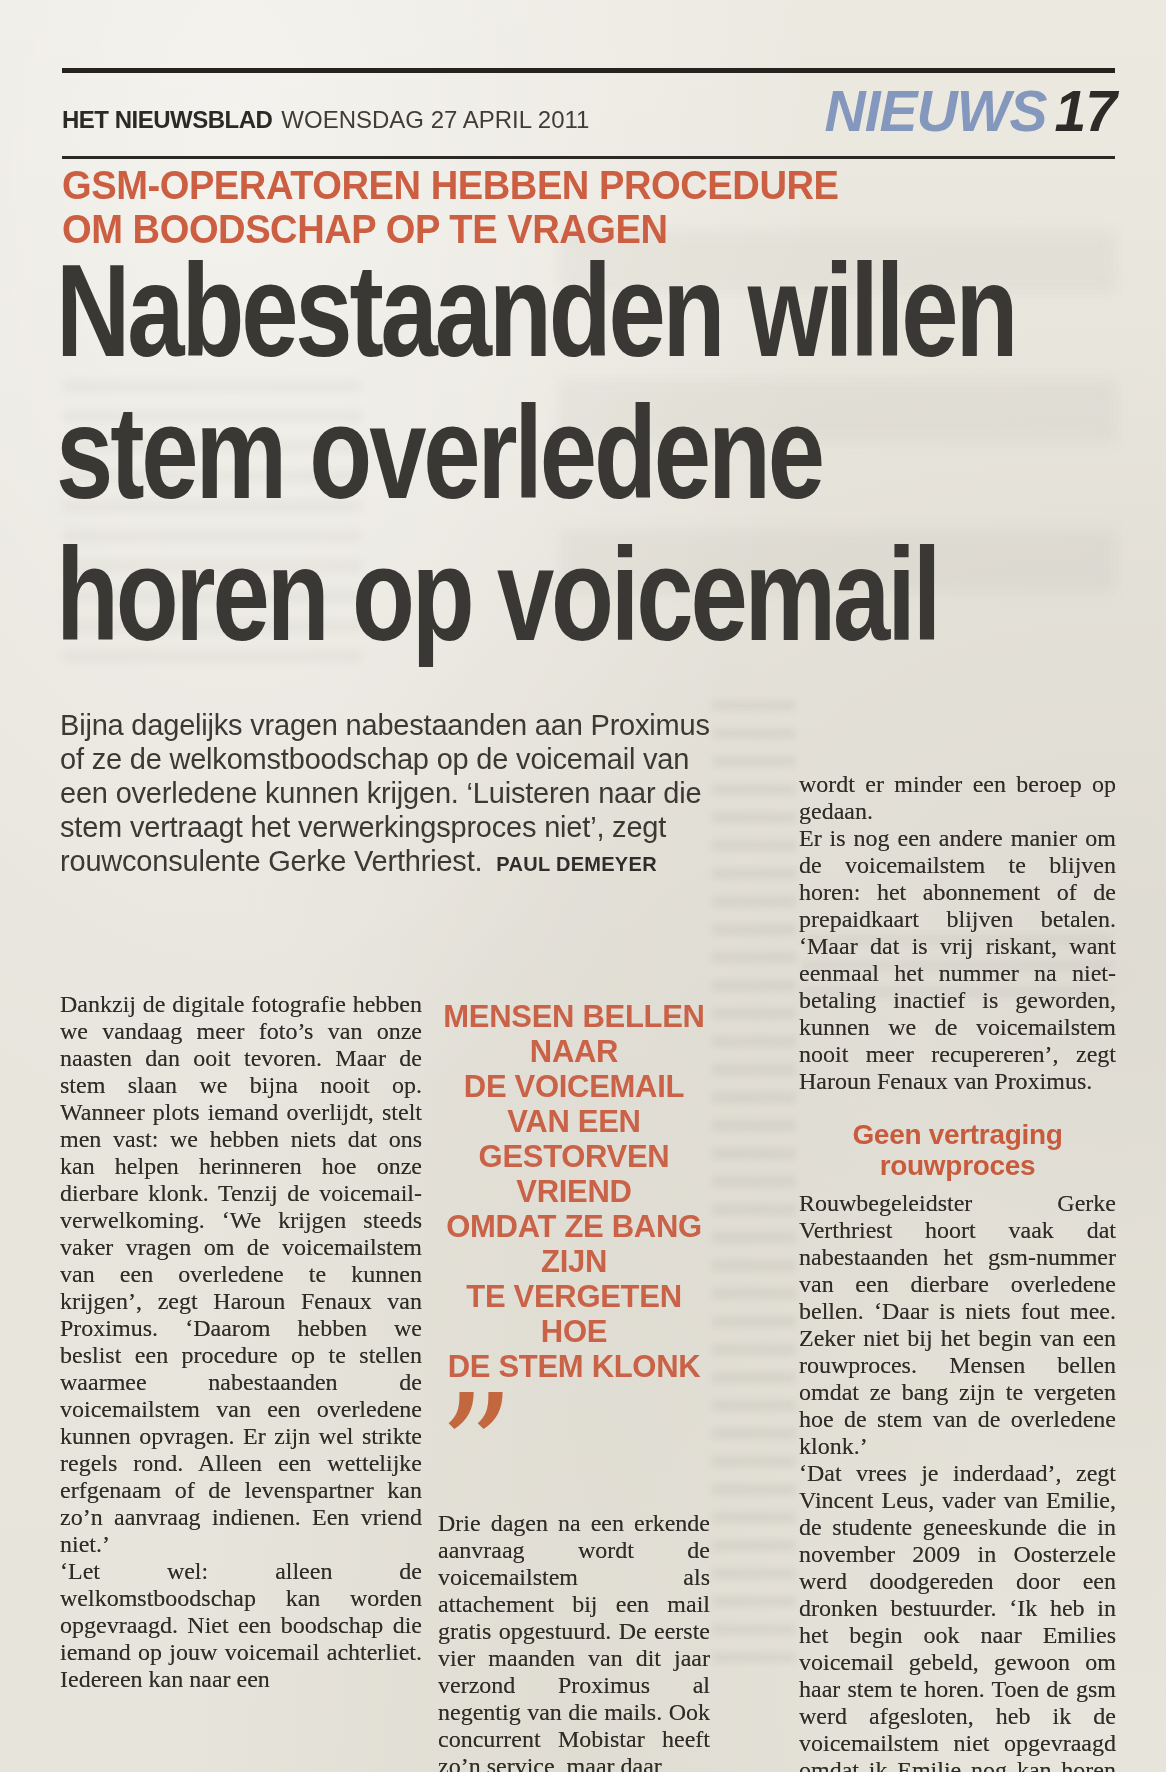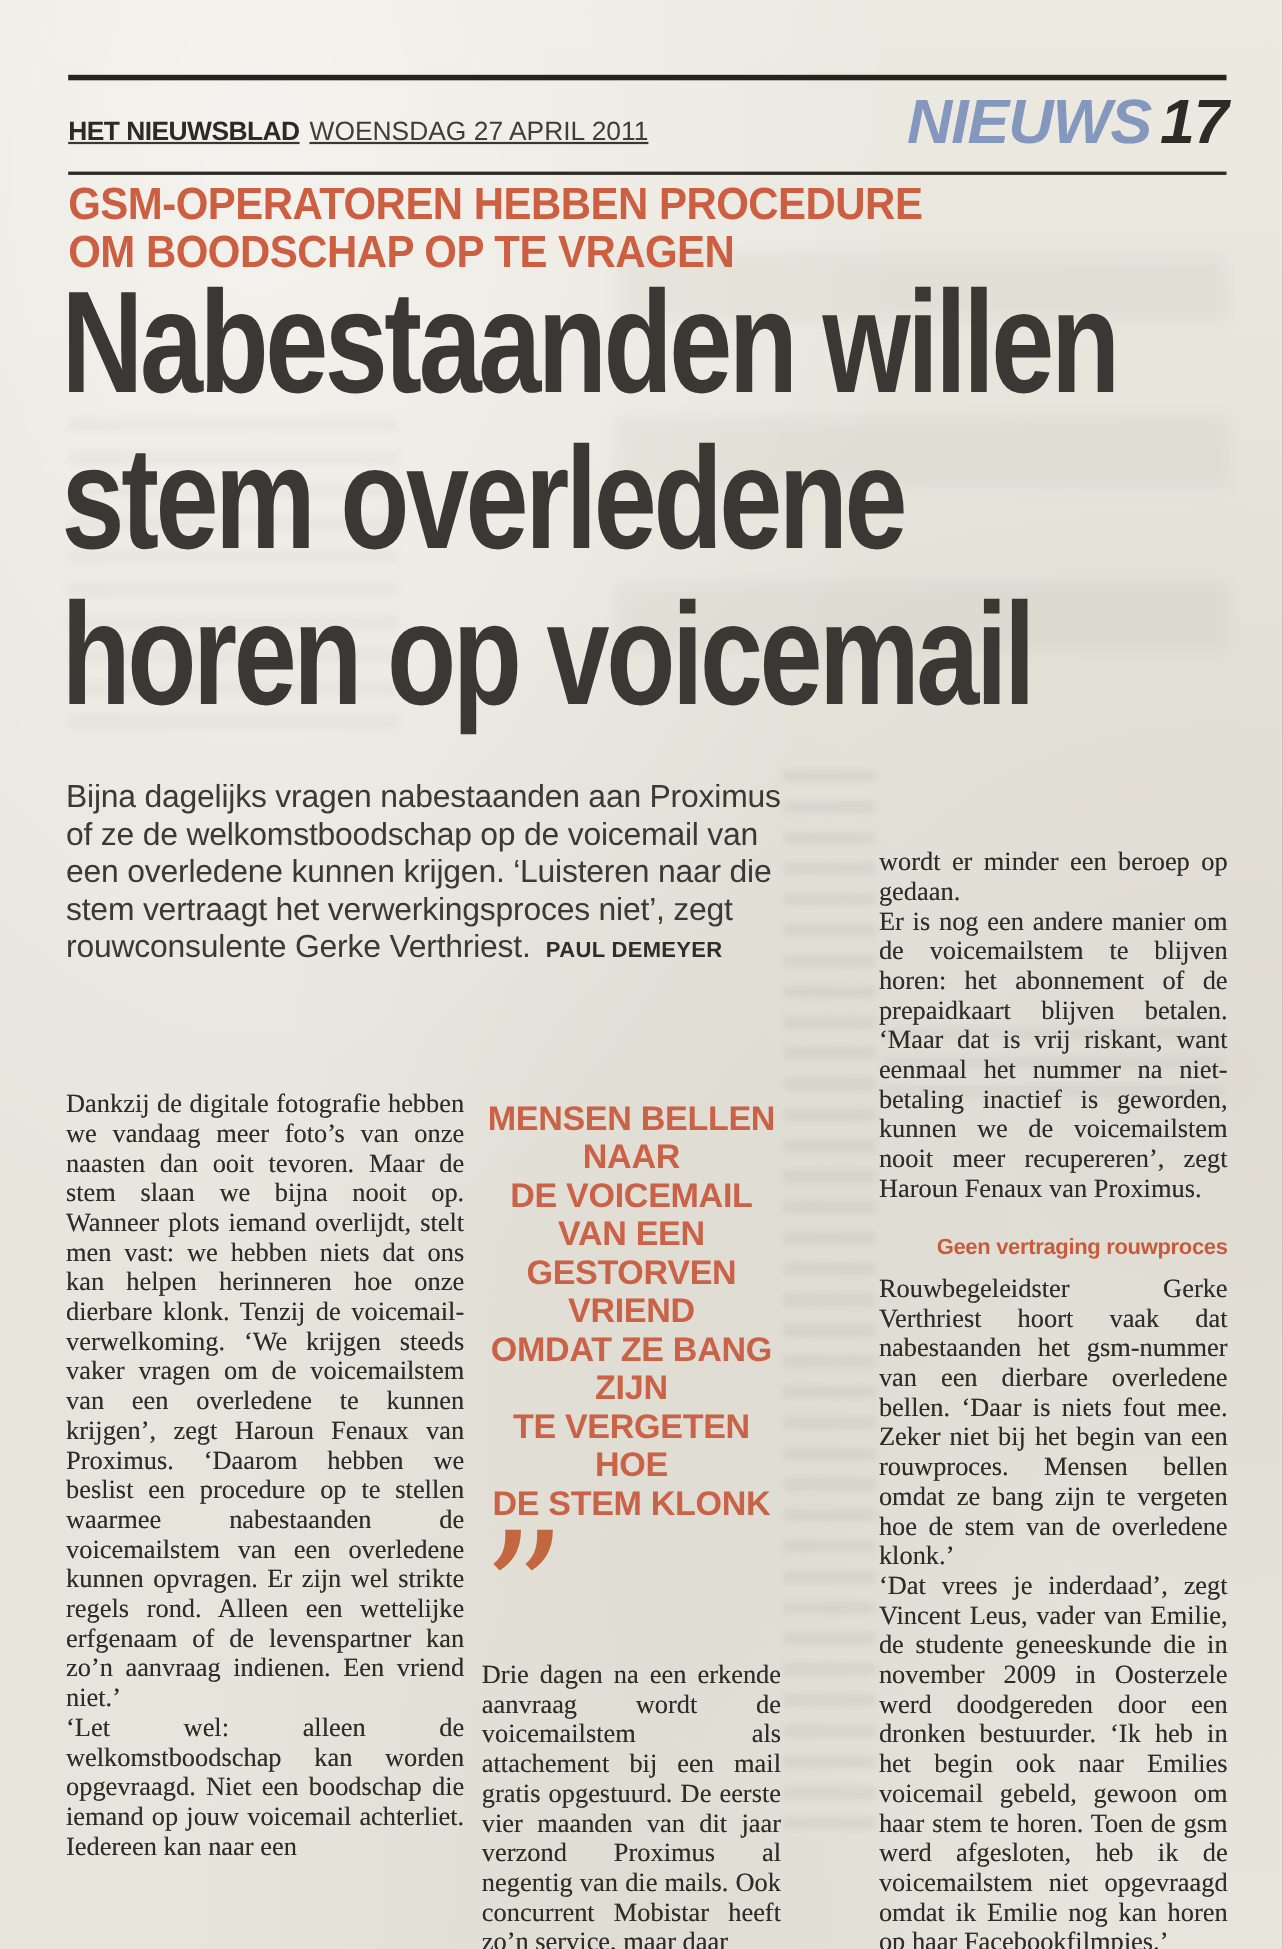--- a/index.html
+++ b/index.html
@@ -51,21 +51,21 @@
     filter: blur(4px);
   }
 
   .rule { position: absolute; background: #26231f; }
   .rule-top { left: 62px; top: 68px; width: 1053px; height: 5px; }
   .rule-header { left: 62px; top: 156px; width: 1053px; height: 3px; background: #2c2925; }
 
   .masthead-left {
     position: absolute; left: 62px; top: 106px;
     font-family: "Liberation Sans", sans-serif;
-    font-size: 24px; color: #3a3731; white-space: nowrap; text-decoration: underline;
+    font-size: 24px; color: #3a3731; white-space: nowrap;
   }
   .masthead-brand { font-weight: 800; color: #2c2a26; letter-spacing: -0.5px; }
   .masthead-date { font-weight: 400; margin-left: 9px; color: #403d37; }
 
   .masthead-right {
     position: absolute; right: 50px; top: 78px;
     font-family: "Liberation Sans", sans-serif;
     font-style: italic; font-weight: 800; font-size: 57px;
     letter-spacing: -1px; white-space: nowrap;
   }
@@ -132,23 +132,23 @@
   }
   .quote-mark {
     height: 96px; margin-top: 10px; overflow: visible;
     font-family: "DejaVu Serif", serif;
     font-size: 150px; line-height: 110px;
     color: #c3673e; text-align: left;
     text-shadow: none;
   }
   .subhead {
     font-family: "Liberation Sans", sans-serif;
-    font-weight: 700; font-size: 20px; line-height: 31px;
+    font-weight: 700; font-size: 28px; line-height: 31px;
     color: #c95b3d; letter-spacing: -0.3px;
-    text-align: right;
+    text-align: center;
     margin: 24px 0 9px 0 !important;
     text-shadow: none;
   }
   .after-quote { margin-top: 20px !important; }
 </style>
 </head>
 <body>
 
 <div class="page">
 

